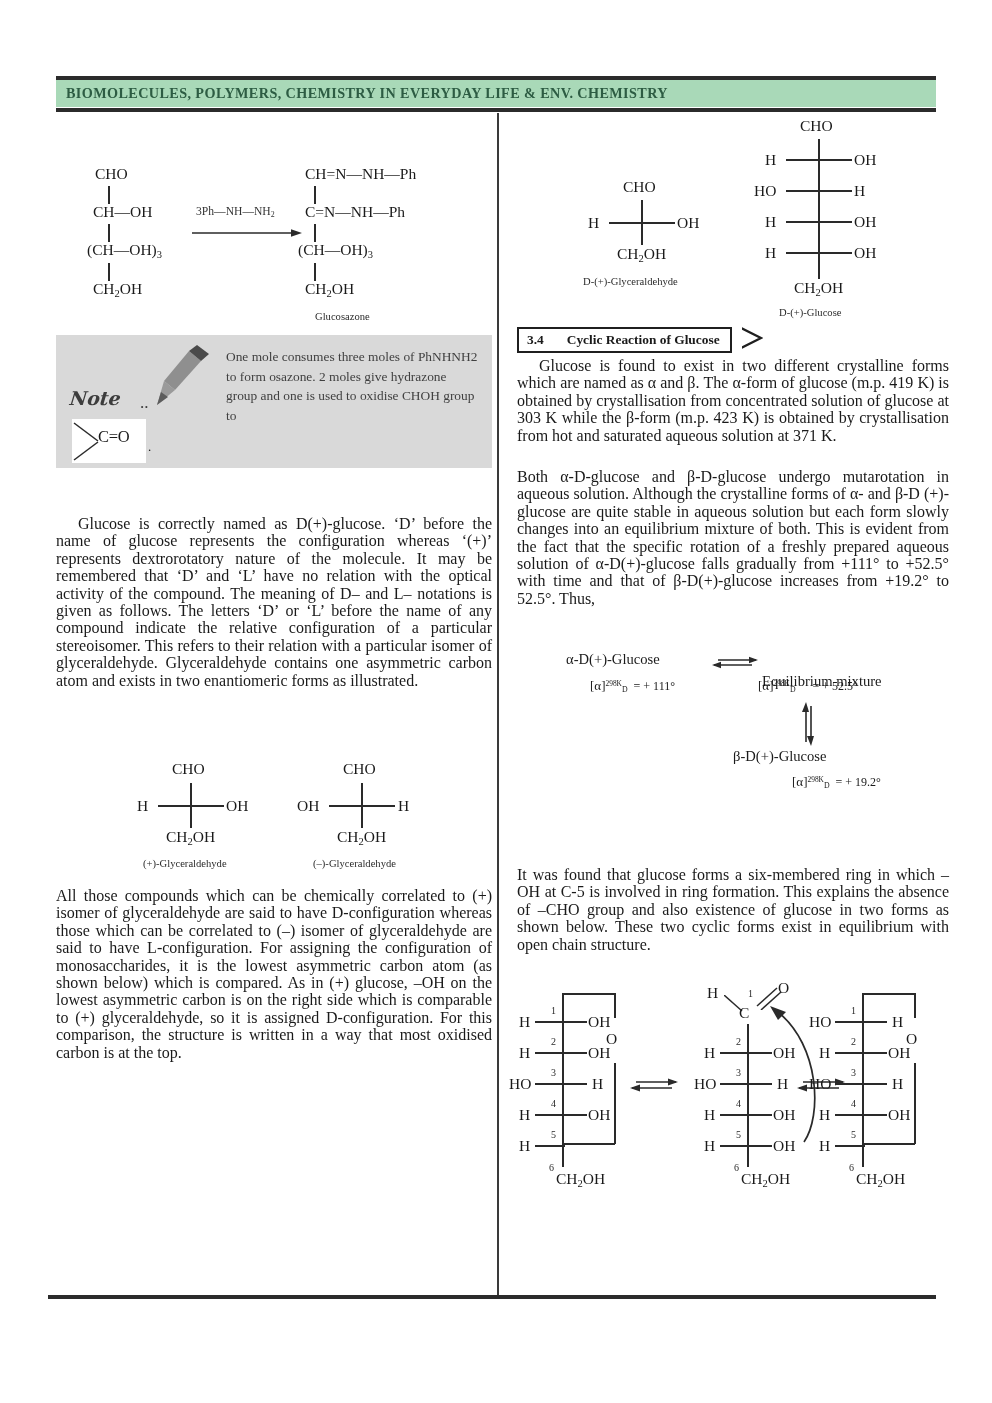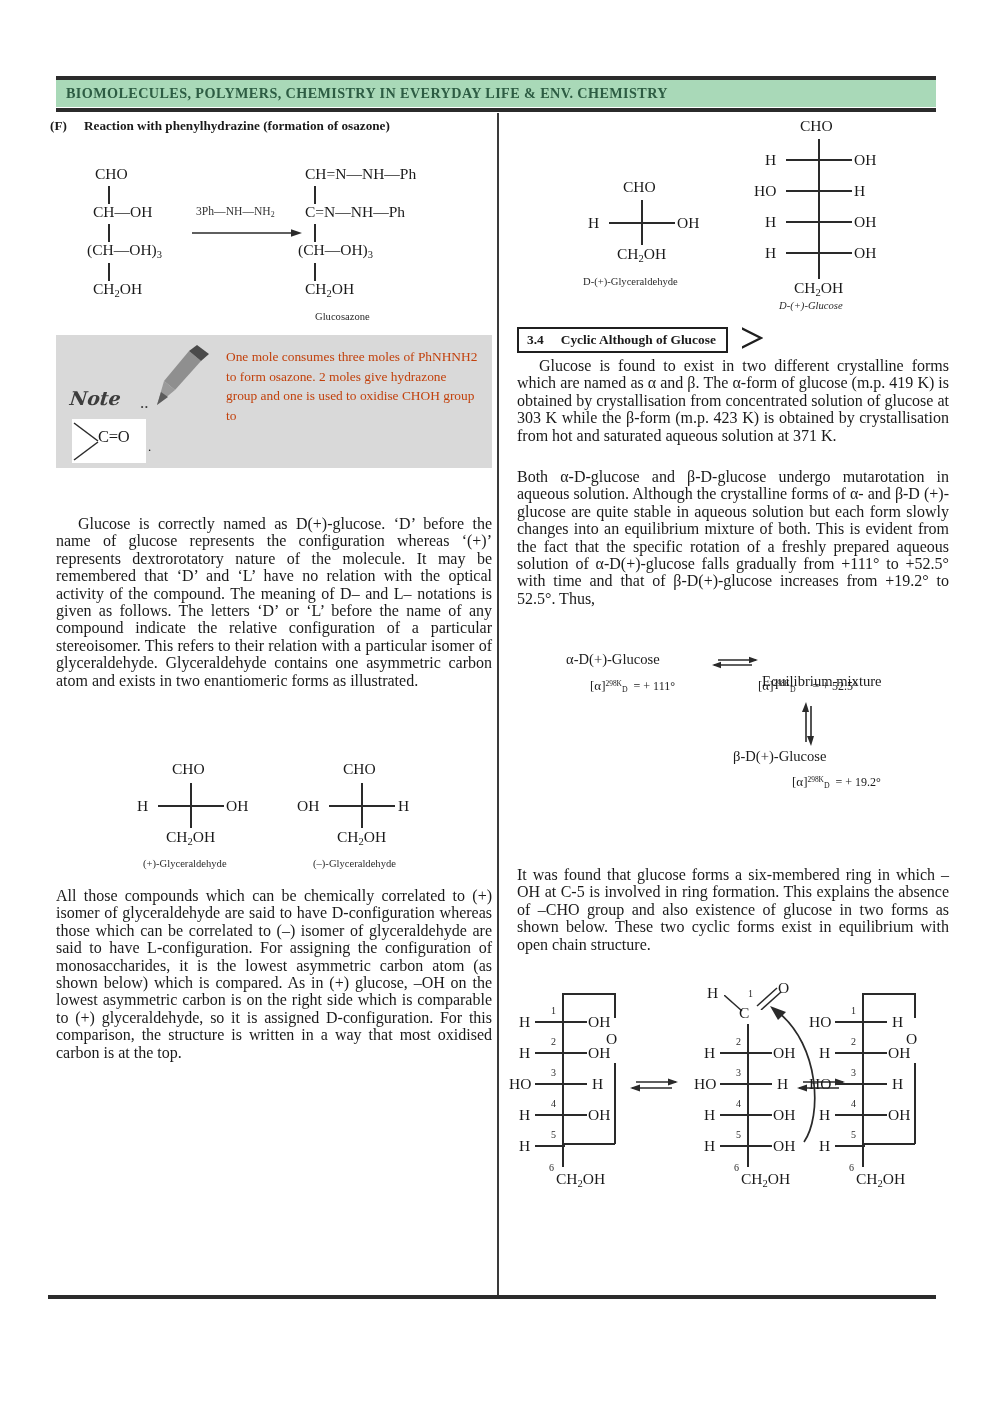--- a/index.html
+++ b/index.html
@@ -32,21 +32,21 @@
             background:#fff;padding:0 10px 0 8px;display:flex;align-items:center;
             font-weight:bold;font-size:13.4px;white-space:nowrap;}
 
   
   .notebox{position:absolute;left:56px;top:335px;width:436px;height:133px;background:#d9d9d9;}
   .note-word{position:absolute;left:14px;top:52px;font-family:"DejaVu Serif",serif;
              font-style:italic;font-size:19px;color:#3d3d3d;font-weight:bold;
              transform:skewX(-6deg);}
   .note-dots{position:absolute;left:84px;top:58px;font-size:17px;color:#3d3d3d;}
   .pencil{position:absolute;left:95px;top:10px;}
-  .note-text{position:absolute;left:170px;top:12px;width:252px;font-size:13.4px;line-height:19.6px;color:#c2410c;}
+  .note-text{position:absolute;left:170px;top:12px;width:252px;font-size:13.4px;line-height:19.6px;color:#404040;}
   .co-patch{position:absolute;left:16px;top:84px;width:74px;height:44px;background:#fff;}
   .co-label{position:absolute;left:42px;top:92px;font-size:16.5px;letter-spacing:-.3px;}
   .co-dot{position:absolute;left:92px;top:104px;font-size:13px;}
 
   
   .chem{position:absolute;font-size:15.5px;white-space:nowrap;}
   .chem-sm{position:absolute;font-size:11.6px;white-space:nowrap;color:#333;}
   .cap{position:absolute;font-size:10.6px;white-space:nowrap;color:#2a2a2a;}
   .vline{position:absolute;width:1.6px;background:#2a2a2a;}
   .hline{position:absolute;height:1.6px;background:#2a2a2a;}
@@ -67,23 +67,20 @@
 
   <div class="banner-wrap">
     <div class="banner-rule-top"></div>
     <div class="banner">BIOMOLECULES, POLYMERS, CHEMISTRY IN EVERYDAY LIFE &amp; ENV. CHEMISTRY</div>
     <div class="banner-rule-bot"></div>
   </div>
 
   <div class="col-divider"></div>
   <div class="bottom-rule"></div>
 
-  <div class="item-head">
-    <span class="lbl">(F)</span><span>Reaction with phenylhydrazine (formation of osazone)</span>
-  </div>
 
   <div>
     <div class="chem" style="left:95px;top:165px;">CHO</div>
     <div class="vline" style="left:108px;top:186px;height:18px;"></div>
     <div class="chem" style="left:93px;top:203px;">CH—OH</div>
     <div class="vline" style="left:108px;top:224px;height:18px;"></div>
     <div class="chem" style="left:87px;top:241px;">(CH—OH)<sub>3</sub></div>
     <div class="vline" style="left:108px;top:263px;height:18px;"></div>
     <div class="chem" style="left:93px;top:280px;">CH<sub>2</sub>OH</div>
 
@@ -176,27 +173,27 @@
     <div class="vline" style="left:818px;top:191px;height:30px;"></div>
     <div class="hline" style="left:786px;top:221px;width:66px;"></div>
     <div class="chem" style="left:765px;top:213px;">H</div>
     <div class="chem" style="left:854px;top:213px;">OH</div>
     <div class="vline" style="left:818px;top:222px;height:30px;"></div>
     <div class="hline" style="left:786px;top:252px;width:66px;"></div>
     <div class="chem" style="left:765px;top:244px;">H</div>
     <div class="chem" style="left:854px;top:244px;">OH</div>
     <div class="vline" style="left:818px;top:253px;height:26px;"></div>
     <div class="chem" style="left:794px;top:279px;">CH<sub>2</sub>OH</div>
-    <div class="cap" style="left:779px;top:300px;font-style:italic;">D-(+)-Glucose</div>
+    <div class="cap" style="left:779px;top:307px;">D-(+)-Glucose</div>
   </div>
 
   <div class="colR sec" style="top:327px;">
     <div class="box">
-      <span style="margin-right:17px">3.4</span>
-      <span>Cyclic Although of Glucose</span>
+      <span style="margin-right:23px">3.4</span>
+      <span>Cyclic Reaction of Glucose</span>
     </div>
     <svg style="position:absolute;left:222px;top:0;" width="24" height="22" viewBox="0 0 24 22">
       <polygon points="0,0 22,11 0,22" fill="#ffffff" stroke="#1f1f1f" stroke-width="2.4"></polygon>
       <rect x="0" y="0" width="3" height="22" fill="#ffffff"></rect>
     </svg>
   </div>
 
   <div class="colR para" style="top:357px;text-indent:22px;">Glucose is found to exist in two different crystalline forms which are named as α and β. The α-form of glucose (m.p. 419 K) is obtained by crystallisation from concentrated solution of glucose at 303 K while the β-form (m.p. 423 K) is obtained by crystallisation from hot and saturated aqueous solution at 371 K.</div>
   <div class="colR para" style="top:468px;">Both α-D-glucose and β-D-glucose undergo mutarotation in aqueous solution. Although the crystalline forms of α- and β-D (+)-glucose are quite stable in aqueous solution but each form slowly changes into an equilibrium mixture of both. This is evident from the fact that the specific rotation of a freshly prepared aqueous solution of α-D(+)-glucose falls gradually from +111° to +52.5° with time and that of β-D(+)-glucose increases from +19.2° to 52.5°. Thus,</div>
 

